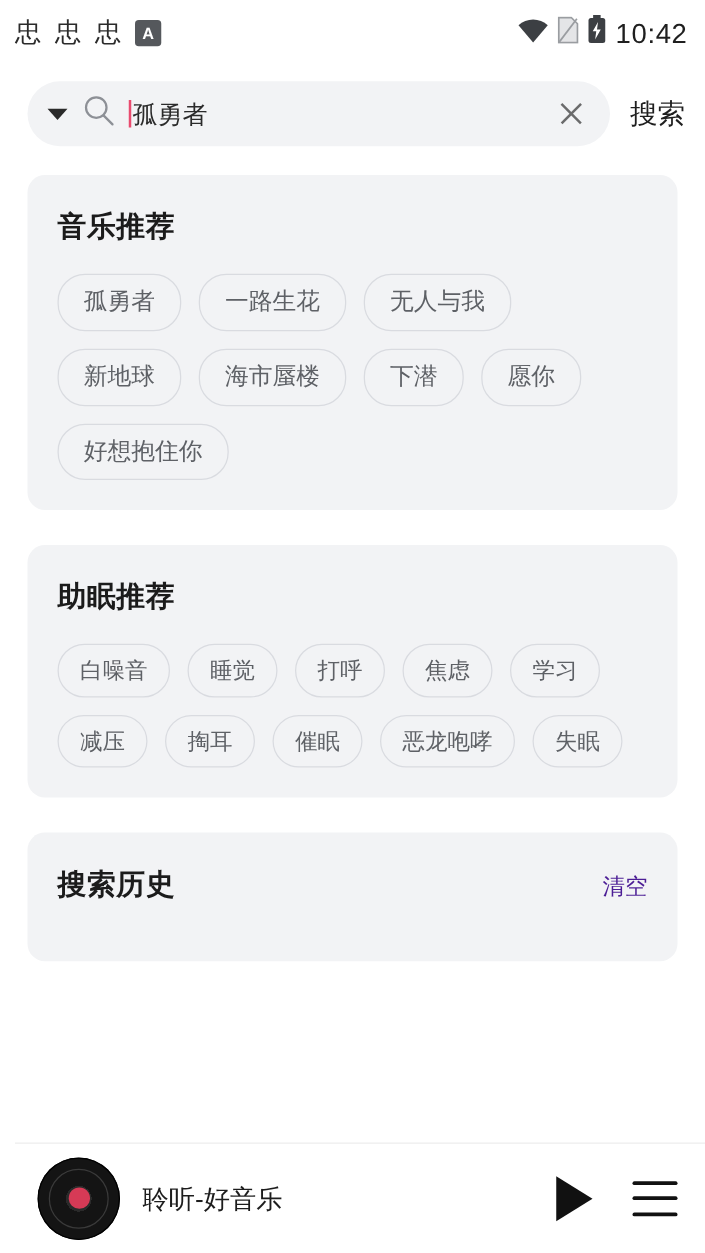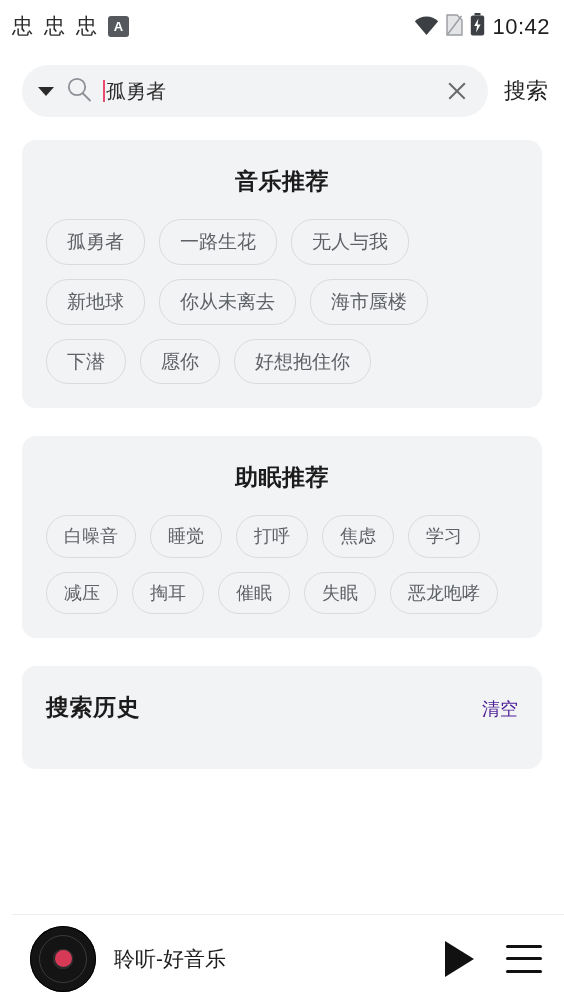--- a/index.html
+++ b/index.html
@@ -131,21 +131,20 @@
   .content {
     flex: 1 1 auto;
     overflow: hidden;
     padding: 10px 22px 0 22px;
   }
   .card {
     background: #f2f3f5;
     border-radius: 14px;
     padding: 26px 24px 24px 24px;
     margin-bottom: 28px;
-    text-align: center;
   }
   .card-title {
     font-size: 23px;
     font-weight: bold;
     color: #1b1b1b;
     margin-bottom: 22px;
     letter-spacing: .5px;
   }
   .card-head {
     display: flex;
@@ -295,41 +294,40 @@
 
   <div class="content">
 
     <div class="card">
       <div class="card-title">音乐推荐</div>
       <div class="chips">
         <span class="chip">孤勇者</span>
         <span class="chip">一路生花</span>
         <span class="chip">无人与我</span>
         <span class="chip">新地球</span>
-        <span class="chip">你从未离去</span>
         <span class="chip">海市蜃楼</span>
         <span class="chip">下潜</span>
         <span class="chip">愿你</span>
         <span class="chip">好想抱住你</span>
       </div>
     </div>
 
     <div class="card">
       <div class="card-title">助眠推荐</div>
       <div class="chips">
         <span class="chip small">白噪音</span>
         <span class="chip small">睡觉</span>
         <span class="chip small">打呼</span>
         <span class="chip small">焦虑</span>
         <span class="chip small">学习</span>
         <span class="chip small">减压</span>
         <span class="chip small">掏耳</span>
         <span class="chip small">催眠</span>
+        <span class="chip small">恶龙咆哮</span>
         <span class="chip small">失眠</span>
-        <span class="chip small">恶龙咆哮</span>
       </div>
     </div>
 
     <div class="card">
       <div class="card-head">
         <div class="card-title">搜索历史</div>
         <div class="clear-link">清空</div>
       </div>
       <div class="chips"></div>
     </div>

